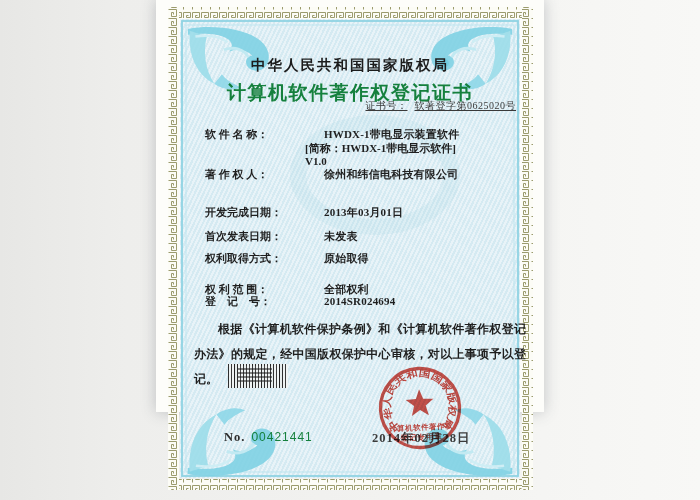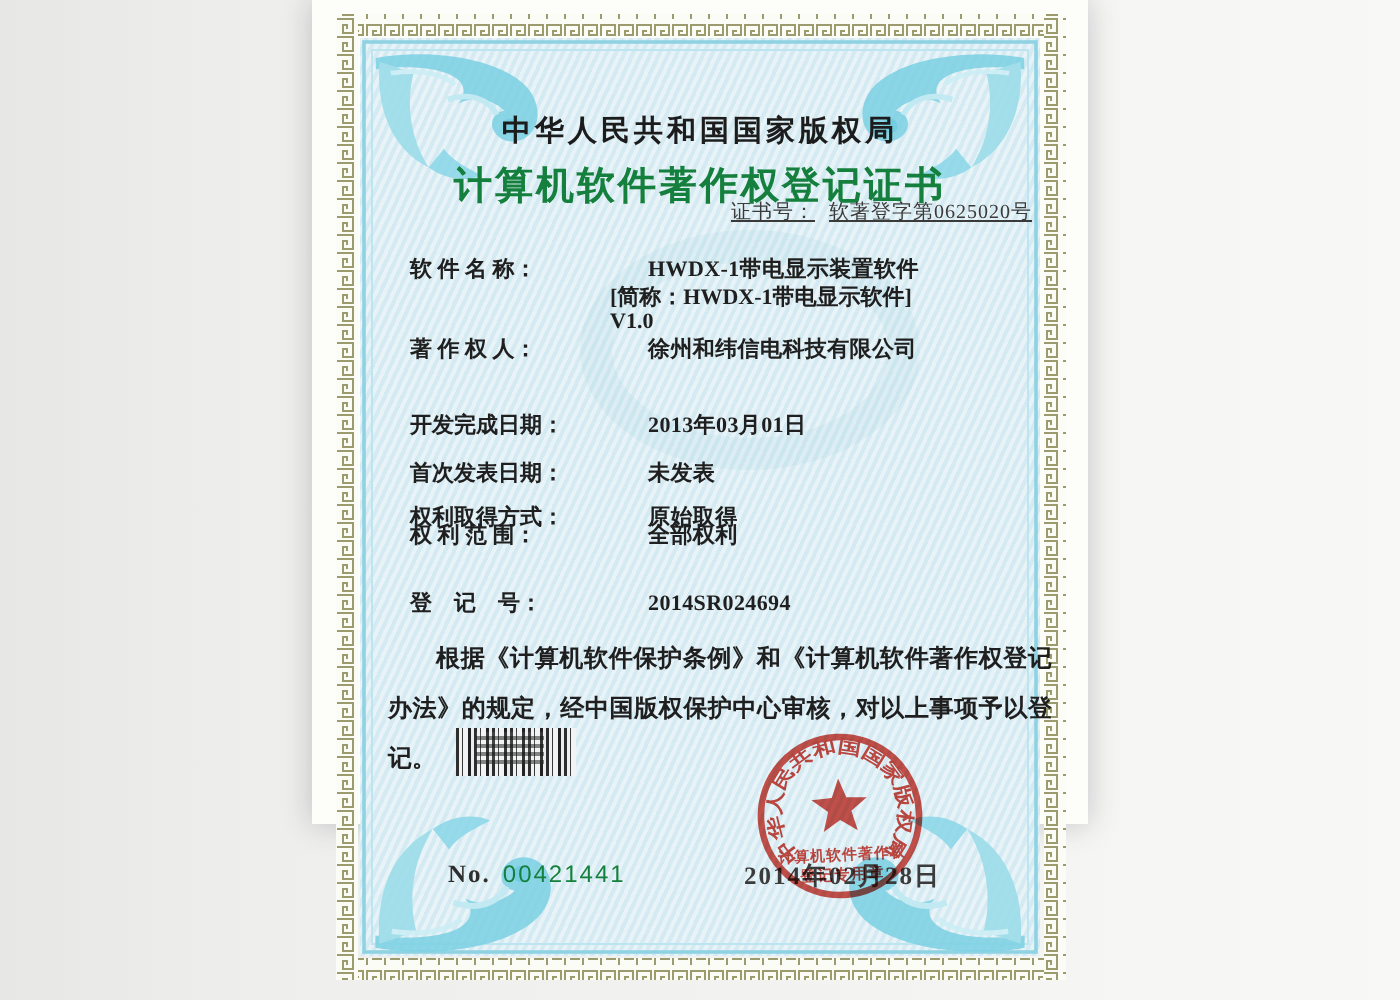--- a/index.html
+++ b/index.html
@@ -152,21 +152,21 @@
 
   <div class="row" style="top:205px">
     <span class="lbl">开发完成日期：</span><span class="val">2013年03月01日</span>
   </div>
   <div class="row" style="top:229px">
     <span class="lbl">首次发表日期：</span><span class="val">未发表</span>
   </div>
   <div class="row" style="top:251px">
     <span class="lbl">权利取得方式：</span><span class="val">原始取得</span>
   </div>
-  <div class="row" style="top:260px">
+  <div class="row" style="top:282px">
     <span class="lbl">权 利 范 围：</span><span class="val">全部权利</span>
   </div>
   <div class="row" style="top:294px">
     <span class="lbl">登　记　号：</span><span class="val">2014SR024694</span>
   </div>
 
   <div class="statement">根据《计算机软件保护条例》和《计算机软件著作权登记办法》的规定，经中国版权保护中心审核，对以上事项予以登记。</div>
 
   <div class="barcode"></div>
 

